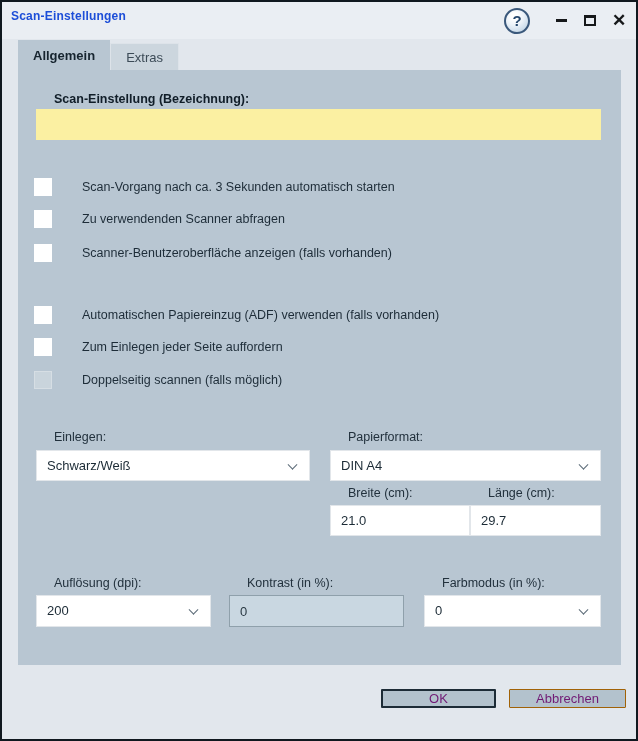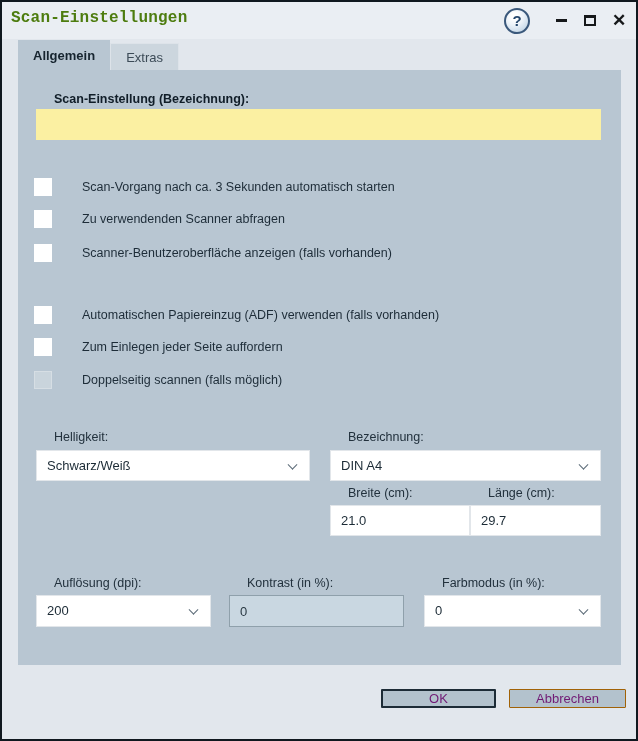--- a/index.html
+++ b/index.html
@@ -14,23 +14,22 @@
     overflow: hidden;
   }
 
   
   .titlebar {
     position: absolute; top: 0; left: 0; right: 0; height: 37px;
     background: #eaeef3;
   }
   .title {
     position: absolute; left: 9px; top: 7px;
-    font-size: 16px; font-weight: bold; color: #4d7c0f;
+    font-size: 12px; font-weight: bold; color: #1d4ed8;
     letter-spacing: .2px;
-    font-family: Liberation Mono, monospace;
   }
   .controls {
     position: absolute; right: 4px; top: 0; height: 37px;
     display: flex; align-items: center;
   }
   .helpbtn {
     width: 26px; height: 26px; border-radius: 50%;
     border: 2px solid #3a587b;
     background: radial-gradient(circle at 38% 28%, #ffffff 15%, #eaf1f8 45%, #c2d5e6 85%);
     color: #24466c; font-weight: bold; font-size: 15px;
@@ -193,27 +192,27 @@
     </div>
     <div class="cbrow" style="top:268px;">
       <input type="checkbox" style="">
       <span class="cblabel">Zum Einlegen jeder Seite auffordern</span>
     </div>
     <div class="cbrow" style="top:301px;">
       <input type="checkbox" disabled="" style="">
       <span class="cblabel">Doppelseitig scannen (falls möglich)</span>
     </div>
 
-    <span class="flabel" style="left:18px; top:360px;">Helligkeit:</span>
+    <span class="flabel" style="left:18px; top:360px;">Einlegen:</span>
     <div class="combo combo-farbmodus">
       <span class="val">Schwarz/Weiß</span>
       <span class="chev"></span>
     </div>
 
-    <span class="flabel" style="left:312px; top:360px;">Bezeichnung:</span>
+    <span class="flabel" style="left:312px; top:360px;">Papierformat:</span>
     <div class="combo combo-papier">
       <span class="val">DIN A4</span>
       <span class="chev"></span>
     </div>
 
     <span class="flabel" style="left:312px; top:416px;">Breite (cm):</span>
     <input class="txtfield input-breite" type="text" value="21.0" style="">
 
     <span class="flabel" style="left:452px; top:416px;">Länge (cm):</span>
     <input class="txtfield input-laenge" type="text" value="29.7" style="">

